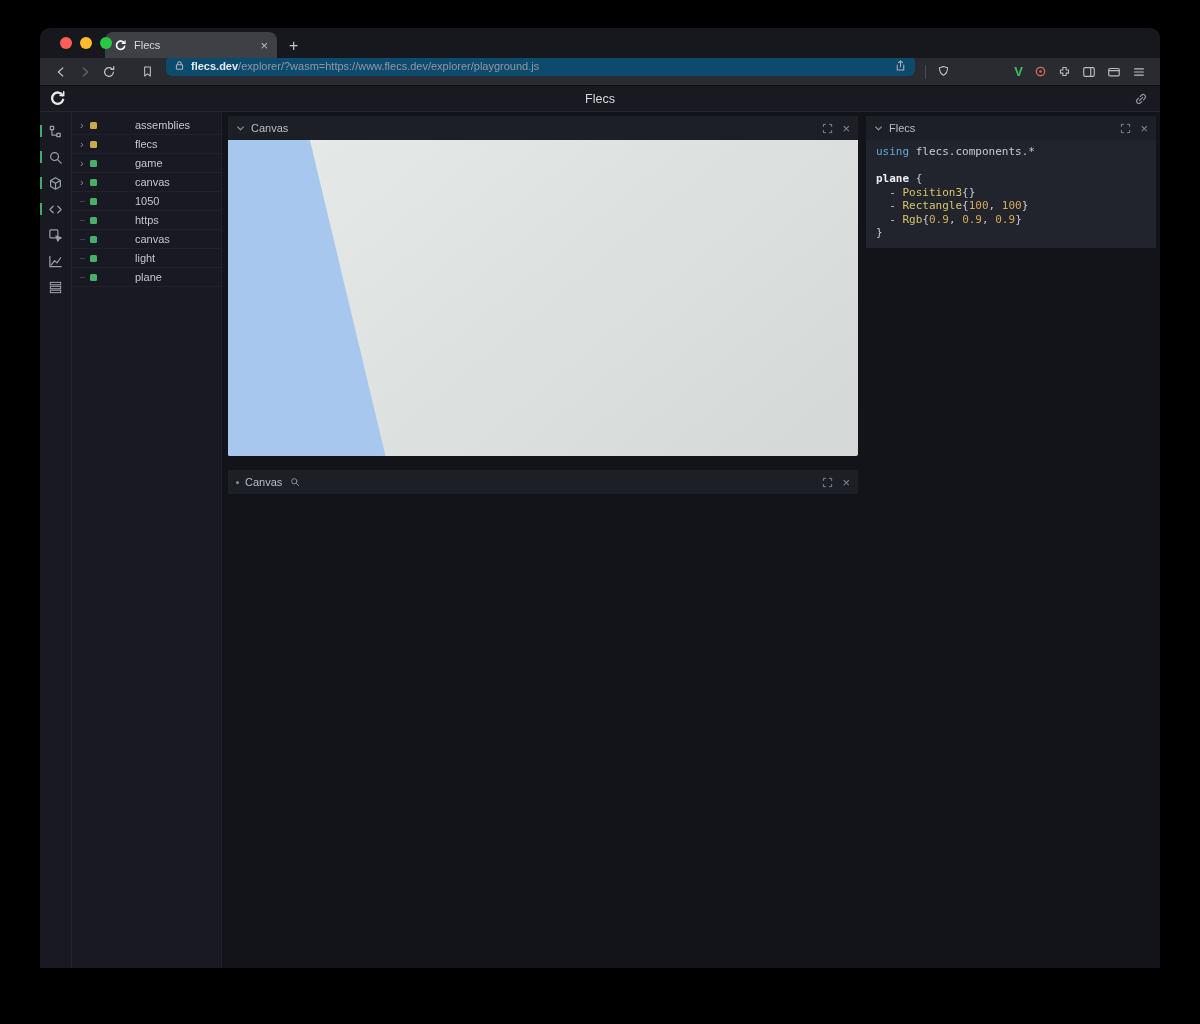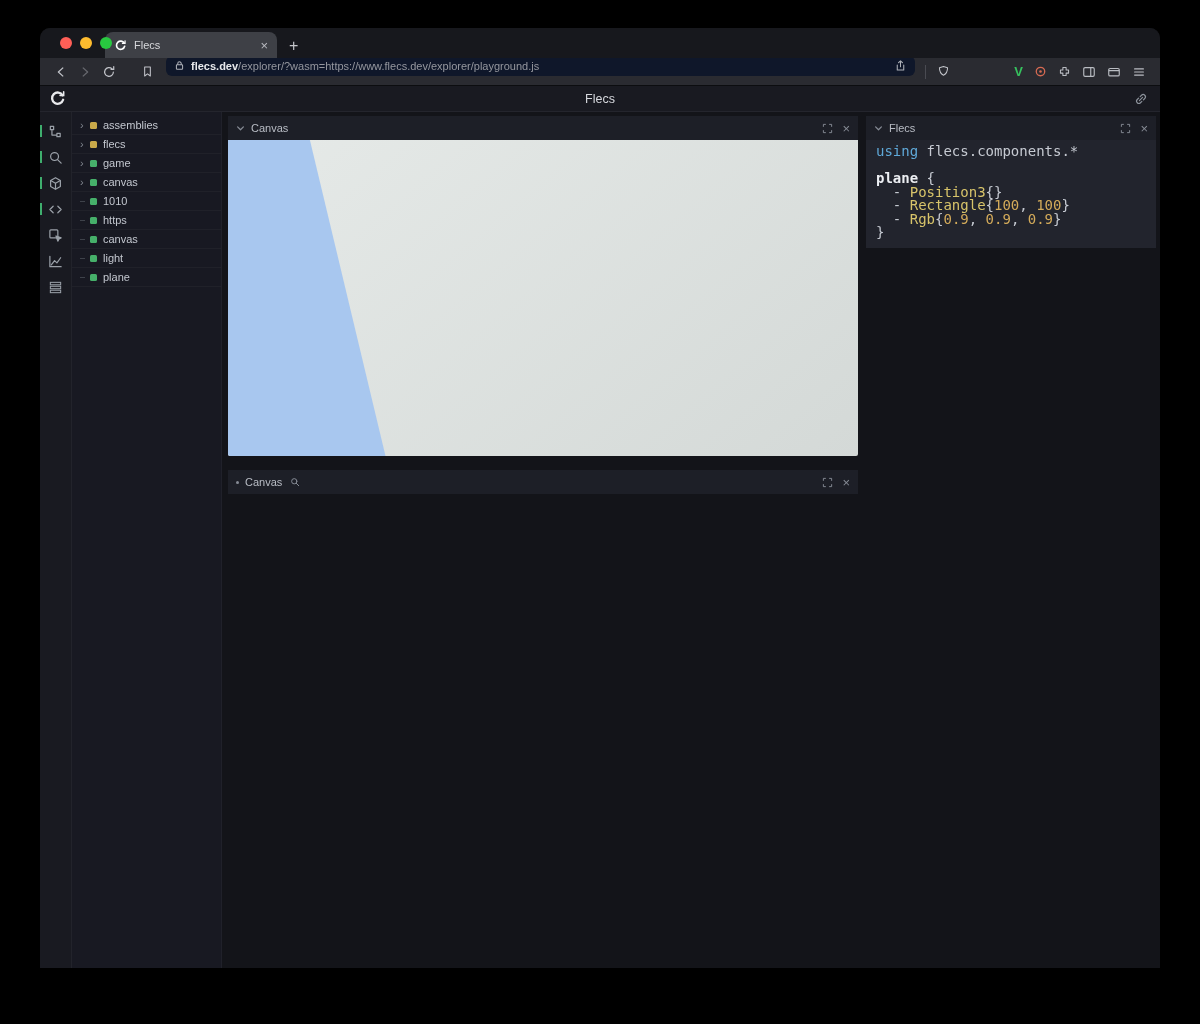--- a/index.html
+++ b/index.html
@@ -28,21 +28,21 @@
   }
   .tab-close { margin-left:auto; color:#b9bac0; font-size:13px; line-height:1; }
   .newtab { margin-left:12px; margin-bottom:5px; color:#c4c5ca; font-size:16px; line-height:14px; }
 
   
   .toolbar { height:28px; background:#2a2b31; border-bottom:1px solid #0c0d10; display:flex; align-items:center; padding:0 10px; gap:2px; flex:0 0 auto; }
   .tb-btn { min-width:22px; height:20px; display:flex; align-items:center; justify-content:center; color:#c0c2c8; border-radius:4px; }
   .tb-btn.dim { opacity:.4; }
   .bookmark-btn { margin-left:14px; }
   .urlbar {
-    flex:1; height:20px; background:#0f172a; border-radius:6px; display:flex; align-items:center;
+    flex:1; height:20px; background:#0c4a6e; border-radius:6px; display:flex; align-items:center;
     padding:0 8px; gap:6px; margin:0 4px 12px 6px; overflow:hidden; color:#95979e; font-size:11px; white-space:nowrap;
   }
   .url-domain { color:#e8e9ec; font-weight:bold; }
   .url-share { margin-left:auto; color:#aeb1b8; }
   .tb-divider { width:1px; height:14px; background:#4a4b52; margin:0 4px; }
   .right-icons { display:flex; align-items:center; gap:11px; margin-left:58px; padding-right:4px; color:#b9bcc2; }
   .v-badge { font-size:13px; font-weight:bold; color:#36c25e; }
 
   
   .page { flex:1; display:flex; flex-direction:column; background:#131419; min-height:0; }
@@ -55,42 +55,42 @@
 
   .rail { width:32px; background:#191a21; border-right:1px solid #22232b; padding-top:6px; display:flex; flex-direction:column; flex:0 0 auto; }
   .rail-item { height:26px; display:flex; align-items:center; justify-content:center; position:relative; color:#9aa0a8; }
   .rail-item.active::before { content:""; position:absolute; left:0; top:7px; bottom:7px; width:2px; background:#3fae6e; }
 
   .tree { width:150px; background:#181922; border-right:1px solid #20212a; padding-top:4px; flex:0 0 auto; font-size:11px; color:#c3c7cf; overflow:hidden; }
   .tree-row { height:19px; display:flex; align-items:center; padding:0 6px 0 8px; border-bottom:1px solid rgba(255,255,255,.035); }
   .tree-mark { width:10px; flex:0 0 auto; color:#81868f; font-size:11px; line-height:1; }
   .tree-mark.leaf { color:#565a62; font-size:9px; }
   .tree-square { width:7px; height:7px; border-radius:1.5px; margin-right:6px; flex:0 0 auto; }
-  .tree-label { white-space:nowrap; }
+  .tree-label { white-space:nowrap;margin-left:32px; }
 
   .content { flex:1; display:flex; align-items:flex-start; padding:4px 4px 0 6px; gap:8px; min-width:0; }
   .col-left { width:630px; flex:0 0 auto; display:flex; flex-direction:column; }
   .col-right { flex:1; min-width:0; display:flex; flex-direction:column; }
 
   .panel-header { height:24px; background:#1d1f27; display:flex; align-items:center; gap:6px; padding:0 8px; flex:0 0 auto; }
   .panel-title { font-size:11px; color:#b9bdc5; }
   .panel-actions { margin-left:auto; display:flex; align-items:center; gap:9px; color:#868b95; }
   .panel-close { font-size:13px; line-height:1; color:#868b95; }
   .chev { color:#868b95; }
   .collapse-dot { width:3px; height:3px; border-radius:50%; background:#868b95; }
 
   .scene { height:316px; position:relative; overflow:hidden; border-radius:0 0 2px 2px; }
   .scene-plane { position:absolute; inset:0; clip-path:polygon(0 0, 13% 0, 25% 100%, 0 100%); }
 
   .search-panel { margin-top:14px; }
   .search-mag { color:#868b95; margin-left:2px; }
 
   .editor-body {
     background:#22242d; padding:5px 10px 8px;
-    font-family:"DejaVu Sans Mono", monospace; font-size:14px; line-height:13.5px; color:#c6cad2;
+    font-family:"DejaVu Sans Mono", monospace; font-size:11px; line-height:13.5px; color:#c6cad2;
   }
   .code-line { white-space:pre; min-height:13.5px; }
   .tok-p { color:#c6cad2; }
   .tok-k { color:#5fa8d8; }
   .tok-y { color:#d8c46a;text-align:right; }
   .tok-n { color:#d4ab5a; }
   .tok-w { color:#eceef2; font-weight:bold; }
 </style>
 </head>
 <body>
@@ -274,21 +274,21 @@
             <span class="tree-label">game</span>
           </div>
           <div class="tree-row">
             <span class="tree-mark">›</span>
             <span class="tree-square" style="background: rgb(70, 176, 106);"></span>
             <span class="tree-label">canvas</span>
           </div>
           <div class="tree-row">
             <span class="tree-mark leaf">–</span>
             <span class="tree-square" style="background: rgb(70, 176, 106);"></span>
-            <span class="tree-label">1010</span>
+            <span class="tree-label">1050</span>
           </div>
           <div class="tree-row">
             <span class="tree-mark leaf">–</span>
             <span class="tree-square" style="background: rgb(70, 176, 106);"></span>
             <span class="tree-label">https</span>
           </div>
           <div class="tree-row">
             <span class="tree-mark leaf">–</span>
             <span class="tree-square" style="background: rgb(70, 176, 106);"></span>
             <span class="tree-label">canvas</span>

